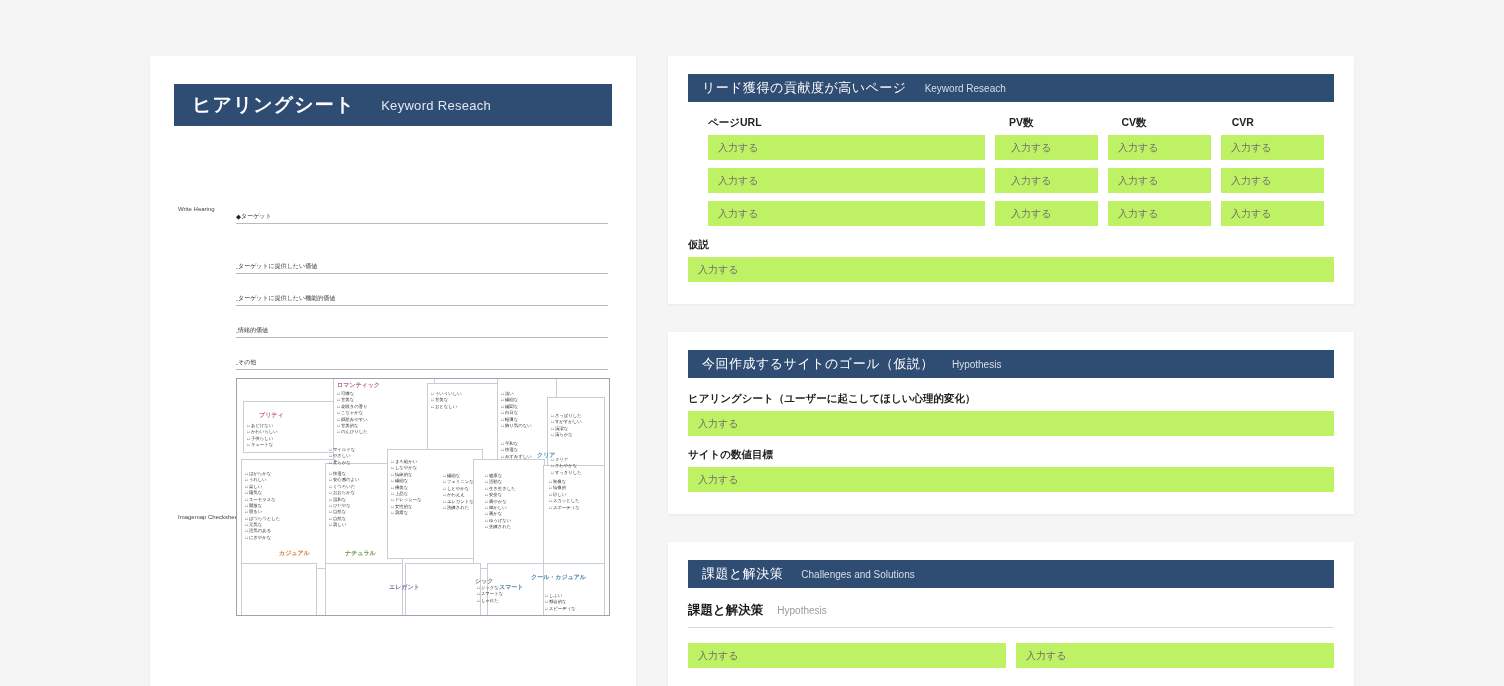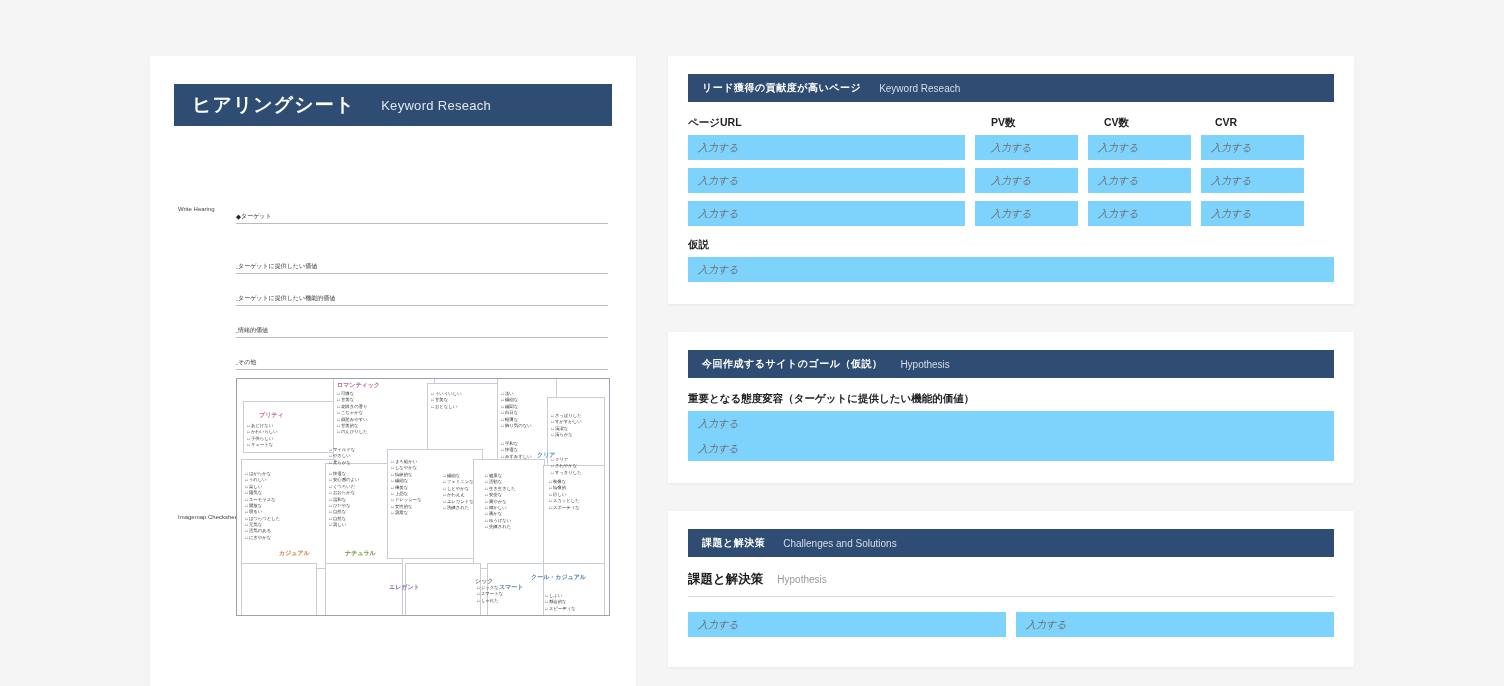--- a/index.html
+++ b/index.html
@@ -137,22 +137,22 @@
     background: #2f4c73;
     height: 28px;
     display: flex;
     align-items: center;
     padding: 0 14px;
     box-sizing: border-box;
     margin-bottom: 14px;
   }
   .card-header .ch-title {
     color: #fff;
-    font-size: 10px;
-    font-weight: bold;
+    font-size: 13px;
+    font-weight: normal;
     letter-spacing: 0.5px;
   }
   .card-header .ch-sub {
     color: #d7dee8;
     font-size: 10px;
     margin-left: 18px;
   }
 
   .col-headers {
     display: flex;
@@ -162,31 +162,30 @@
     font-size: 10.5px;
     font-weight: bold;
     color: #222;
   }
   .row {
     display: flex;
     gap: 10px;
     margin-bottom: 8px;
   }
   .field {
-    background: #7dd3fc;
+    background: #bef264;
     height: 25px;
     display: flex;
     align-items: center;
     padding-left: 10px;
     box-sizing: border-box;
     font-size: 10px;
     color: #6e6e6e;
-    font-style: italic;
-  }
-  .w-url { width: 277px; }
+  }
+  .w-url { width: 277px; margin-left: 20px; }
   .w-pv  { width: 103px; padding-left: 16px; }
   .w-cv  { width: 103px; }
   .w-cvr { width: 103px; }
   .w-full { width: 100%; }
   .w-half { width: 50%; }
 
   .field-label {
     font-size: 10.5px;
     font-weight: bold;
     color: #222;
@@ -462,22 +461,23 @@
       </div>
       <div class="field-label">仮説</div>
       <div class="field w-full">入力する</div>
     </div>
 
     <div class="card">
       <div class="card-header">
         <span class="ch-title">今回作成するサイトのゴール（仮説）</span>
         <span class="ch-sub">Hypothesis</span>
       </div>
-      <div class="field-label first">重要となる態度変容（ターゲットに提供したい機能的価値）</div>
+      <div class="field-label first">ヒアリングシート（ユーザーに起こしてほしい心理的変化）</div>
       <div class="field w-full">入力する</div>
+      <div class="field-label">サイトの数値目標</div>
       <div class="field w-full">入力する</div>
     </div>
 
     <div class="card">
       <div class="card-header">
         <span class="ch-title">課題と解決策</span>
         <span class="ch-sub">Challenges and Solutions</span>
       </div>
       <div class="sub-section-title">
         <span class="sst">課題と解決策</span>

